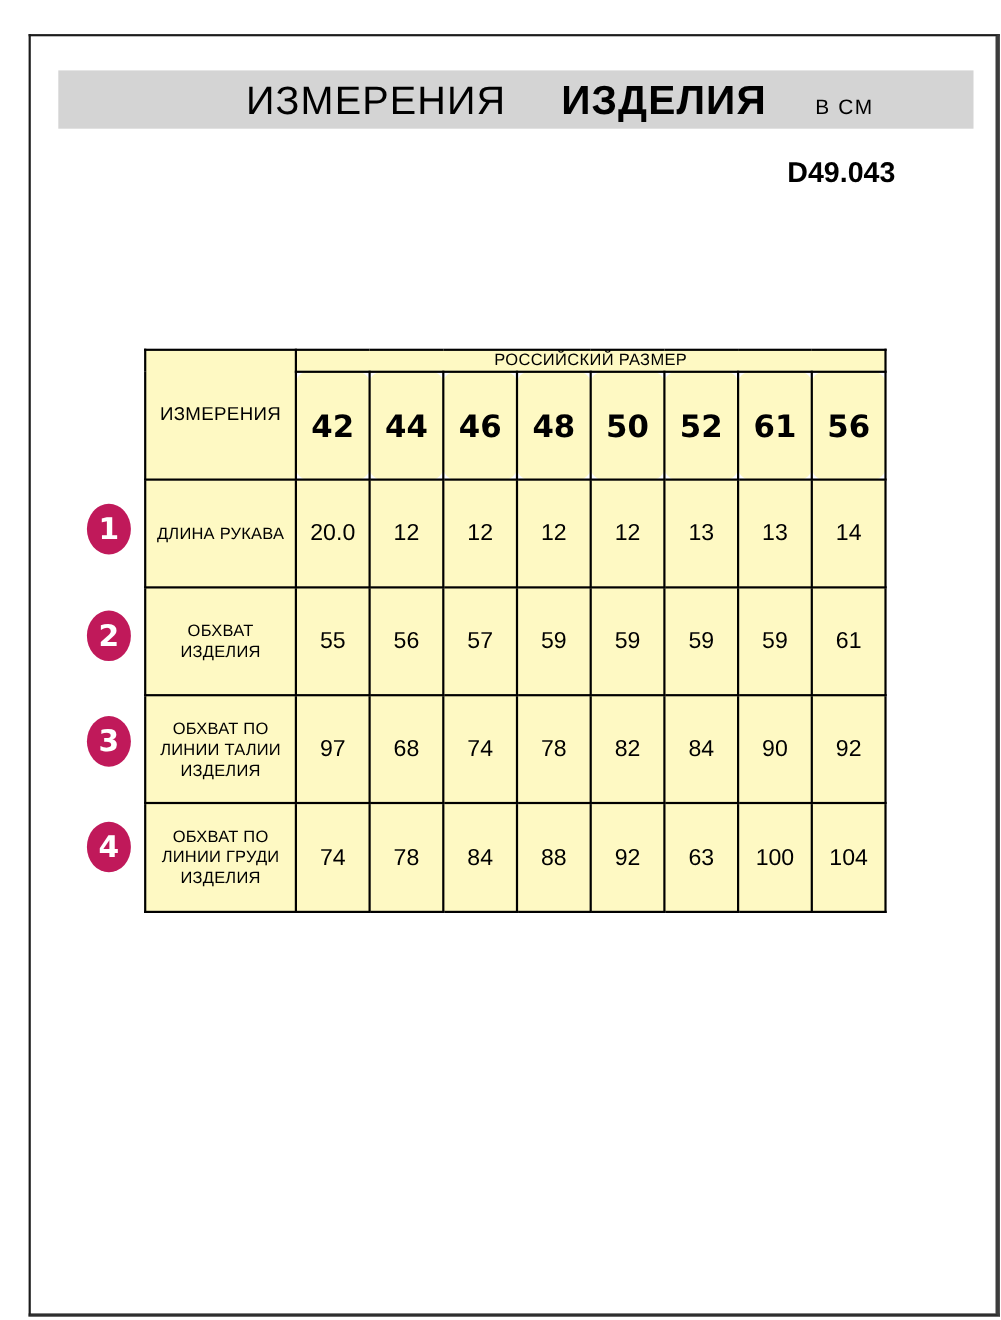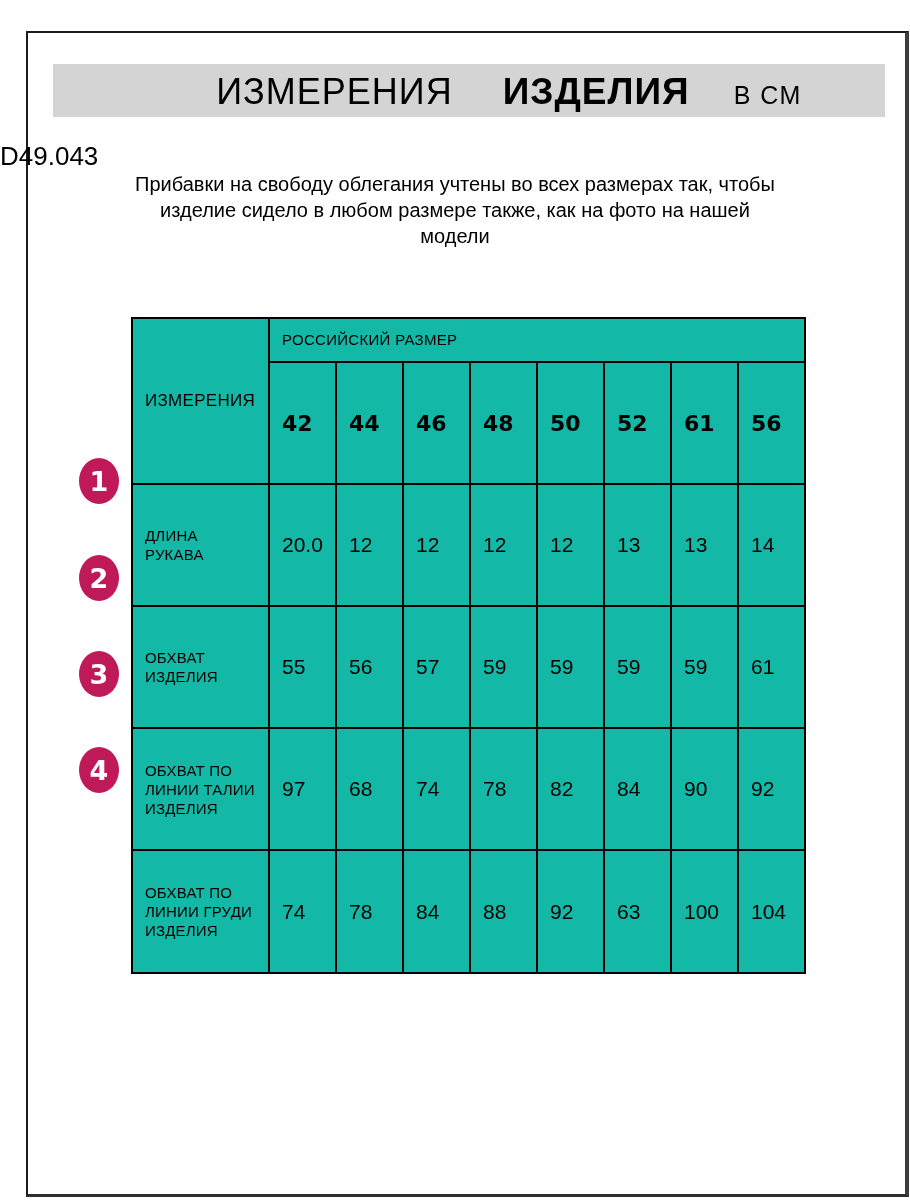--- a/index.html
+++ b/index.html
@@ -48,76 +48,77 @@
     line-height: 1;
   }
   .title-bold {
     font-size: 37px;
     font-weight: 700;
     letter-spacing: 1px;
     line-height: 1;
     margin-left: 50px;
   }
   .title-units {
-    font-size: 25px;
+    font-size: 19px;
     font-weight: 400;
     letter-spacing: 1.5px;
     line-height: 1;
     margin-left: 44px;
   }
   .model-code {
     position: absolute;
     left: 0;
     top: 141px;
     width: 814px;
-    text-align: left;
+    text-align: right;
     font-size: 26px;
-    font-weight: 400;
+    font-weight: 700;
   }
   .description {
     position: absolute;
     left: 110px;
     top: 171px;
     width: 690px;
     text-align: center;
     font-size: 20px;
     line-height: 26px;
     white-space: pre-line;
   }
   table.size-table {
     position: absolute;
     left: 131px;
     top: 317px;
     border-collapse: collapse;
     table-layout: fixed;
   }
   table.size-table td {
     border: 2px solid #000;
-    text-align: left;
+    text-align: center;
     vertical-align: middle;
-    padding: 12px;
-    background: #14b8a6;
+    padding: 0;
+    background: #fef9c3;
   }
   col.c-label { width: 137px; }
   col.c-size  { width: 67px; }
   td.corner-cell {
     font-size: 17px;
     letter-spacing: 0.3px;
   }
   td.group-header-cell {
     height: 18px;
     font-size: 15px;
     line-height: 18px;
     letter-spacing: 0.3px;
   }
   tr.sizes-row td {
     height: 96px;
     font-family: "DejaVu Sans", "Liberation Sans", sans-serif;
     font-weight: 700;
-    font-size: 22px;
+    font-size: 28px;
+    border-radius: 11px;
   }
   tr.data-row td { height: 96px; }
   tr.data-row-last td { height: 97px; }
   td.label-cell {
     font-size: 15px;
     line-height: 19px;
     white-space: pre-line;
     letter-spacing: 0.2px;
     margin-top: 32px;
   }
@@ -153,23 +154,20 @@
   <div class="frame"></div>
 
   <div class="titlebar">
     <span class="title-regular">ИЗМЕРЕНИЯ</span>
     <span class="title-bold">ИЗДЕЛИЯ</span>
     <span class="title-units">В СМ</span>
   </div>
 
   <div class="model-code">D49.043</div>
 
-  <div class="description">Прибавки на свободу облегания учтены во всех размерах так, чтобы
-изделие сидело в любом размере также, как на фото на нашей
-модели</div>
 
   <table class="size-table">
     <colgroup>
       <col class="c-label">
       <col class="c-size">
         <col class="c-size">
         <col class="c-size">
         <col class="c-size">
       <col class="c-size">
         <col class="c-size">

